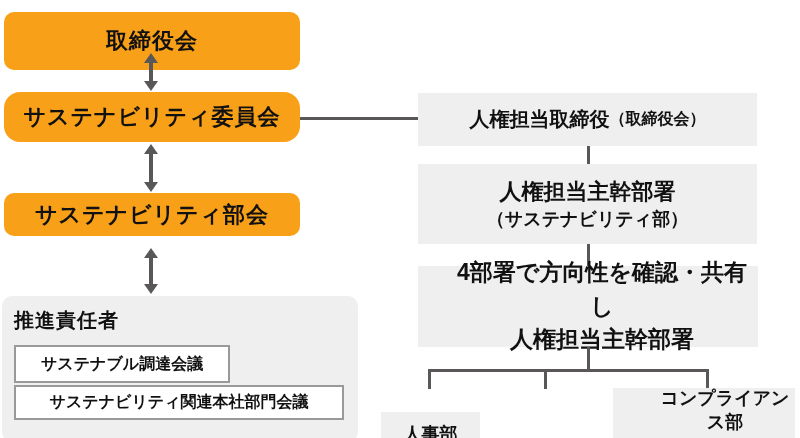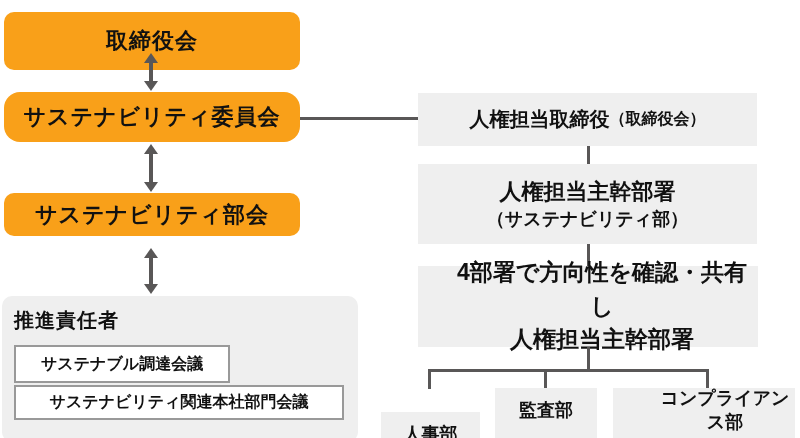--- a/index.html
+++ b/index.html
@@ -138,16 +138,15 @@
     </div>
   </div>
 
   <div class="connector" style="left:587px;top:347px;width:3px;height:23px;"></div>
   <div class="connector" style="left:428px;top:369px;width:281px;height:3px;"></div>
   <div class="connector" style="left:428px;top:369px;width:3px;height:20px;"></div>
   <div class="connector" style="left:544px;top:369px;width:3px;height:20px;"></div>
   <div class="connector" style="left:706px;top:369px;width:3px;height:20px;"></div>
 
   <div class="box box-gray dept" style="left:381px;top:388px;width:99px;height:50px;margin-top:24px;">人事部</div>
-  <div class="box box-gray dept" style="left:495px;top:388px;width:102px;height:50px;">監査部</div>
   <div class="box box-gray dept" style="left:613px;top:388px;width:182px;height:50px;padding-left:42px;">コンプライアンス部</div>
 
 </div>
 
 </body></html>

